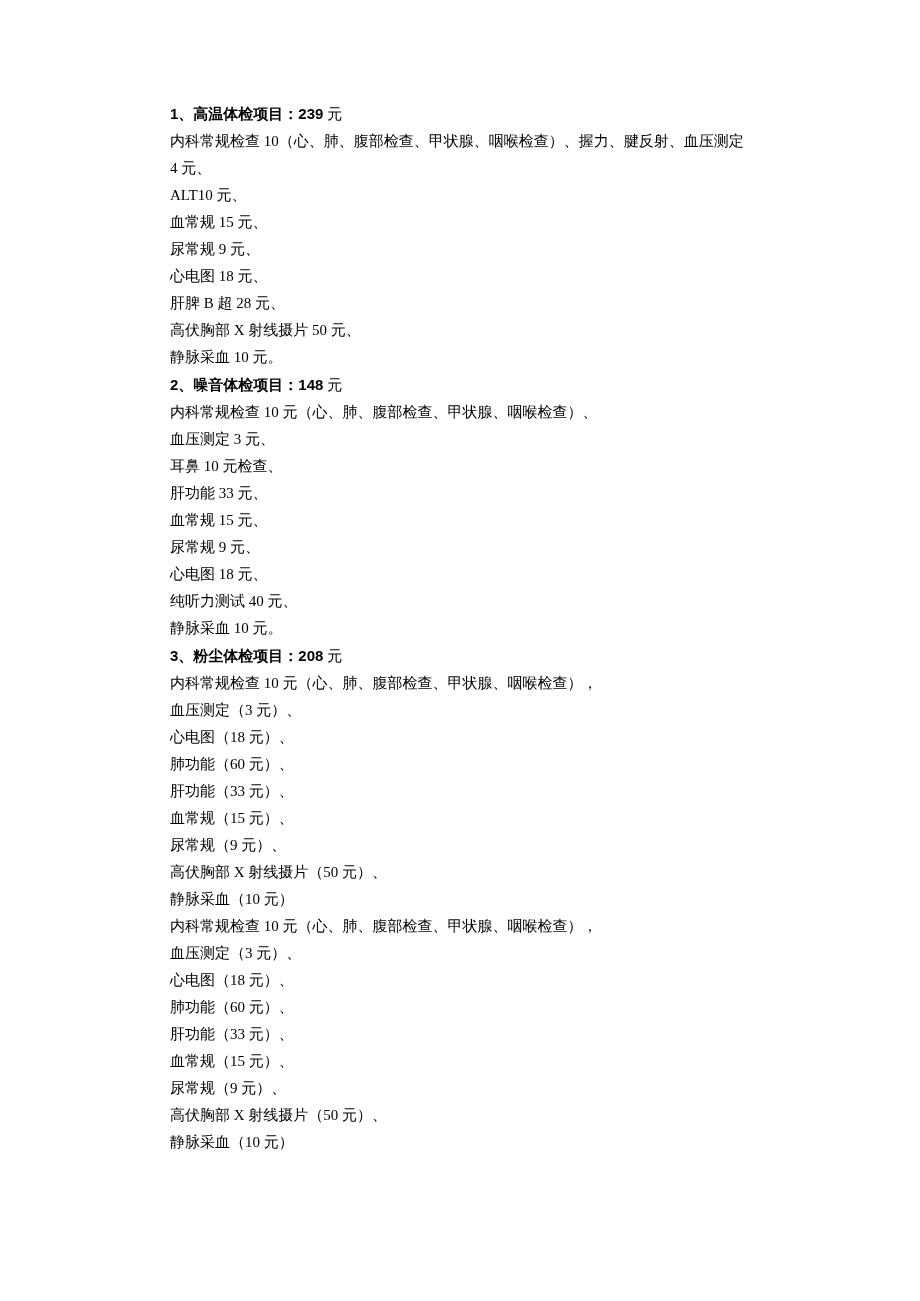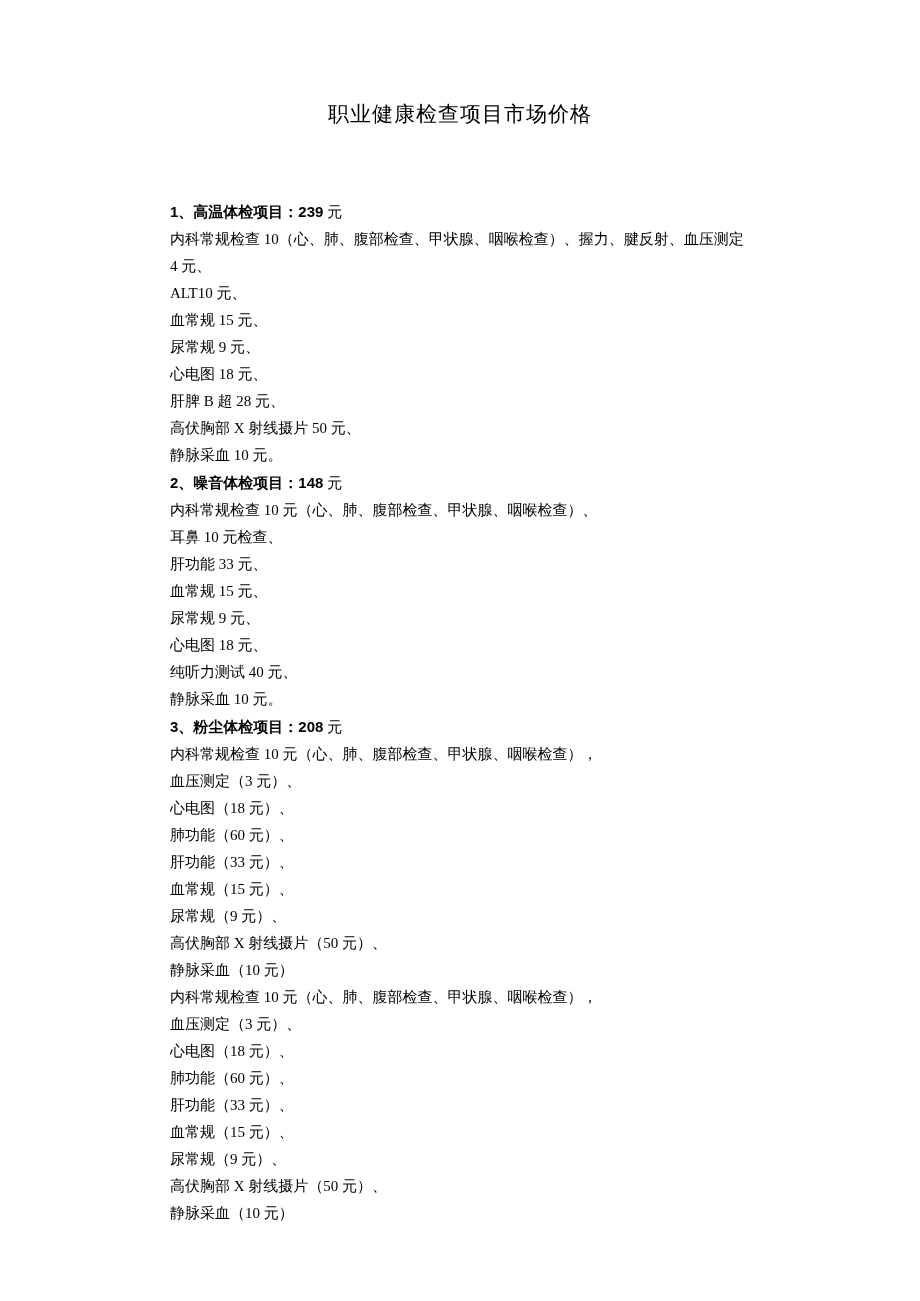--- a/index.html
+++ b/index.html
@@ -41,33 +41,33 @@
   }
   .line {
     font-size: 15px;
     line-height: 1.8;
   }
 </style>
 </head>
 <body>
 
 <div class="page">
-  <div class="title">职业健康检查项目市场价格</div>
   <div id="body-container">
       <div class="section-title"><span class="num">1</span><span class="label">、高温体检项目：</span><span class="price">239</span><span class="unit"> 元</span></div>
       <div class="line">内科常规检查 10（心、肺、腹部检查、甲状腺、咽喉检查）、握力、腱反射、血压测定 4 元、</div>
       <div class="line">ALT10 元、</div>
       <div class="line">血常规 15 元、</div>
       <div class="line">尿常规 9 元、</div>
       <div class="line">心电图 18 元、</div>
       <div class="line">肝脾 B 超 28 元、</div>
       <div class="line">高伏胸部 X 射线摄片 50 元、</div>
       <div class="line">静脉采血 10 元。</div>
       <div class="section-title"><span class="num">2</span><span class="label">、噪音体检项目：</span><span class="price">148</span><span class="unit"> 元</span></div>
       <div class="line">内科常规检查 10 元（心、肺、腹部检查、甲状腺、咽喉检查）、</div>
+      <div class="line">血压测定 3 元、</div>
       <div class="line">耳鼻 10 元检查、</div>
       <div class="line">肝功能 33 元、</div>
       <div class="line">血常规 15 元、</div>
       <div class="line">尿常规 9 元、</div>
       <div class="line">心电图 18 元、</div>
       <div class="line">纯听力测试 40 元、</div>
       <div class="line">静脉采血 10 元。</div>
       <div class="section-title"><span class="num">3</span><span class="label">、粉尘体检项目：</span><span class="price">208</span><span class="unit"> 元</span></div>
       <div class="line">内科常规检查 10 元（心、肺、腹部检查、甲状腺、咽喉检查），</div>
       <div class="line">血压测定（3 元）、</div>

